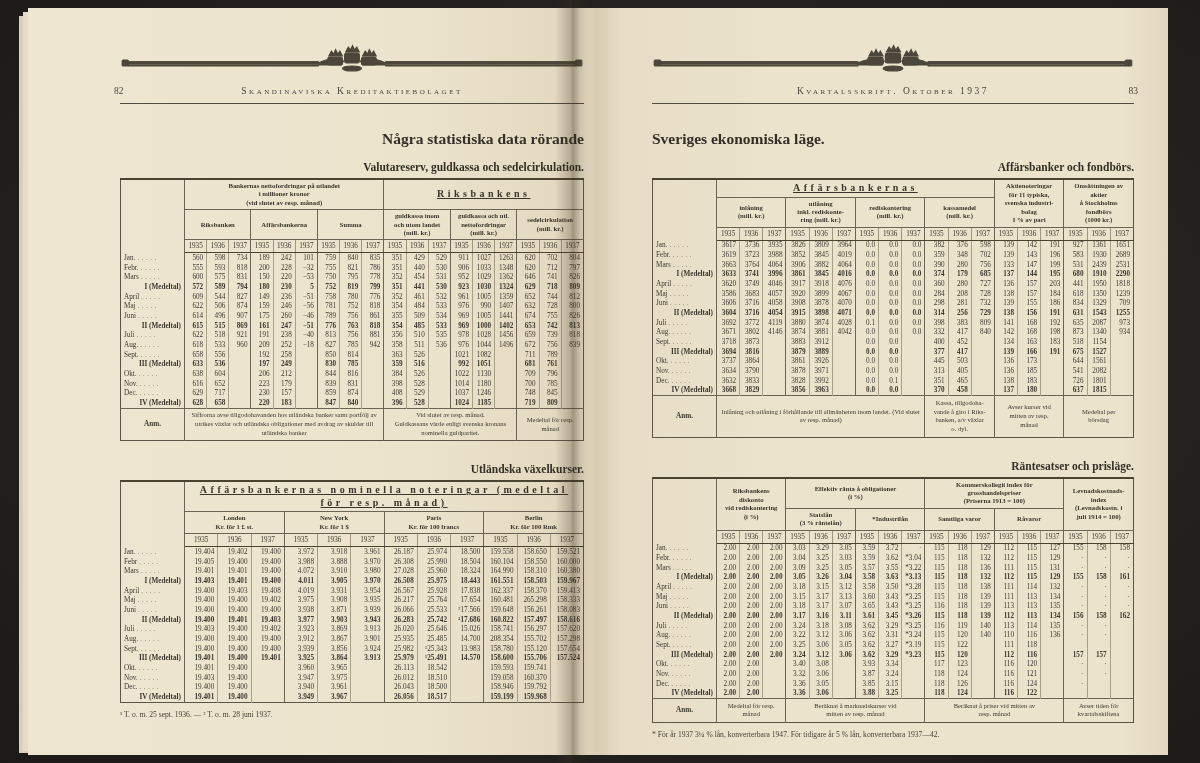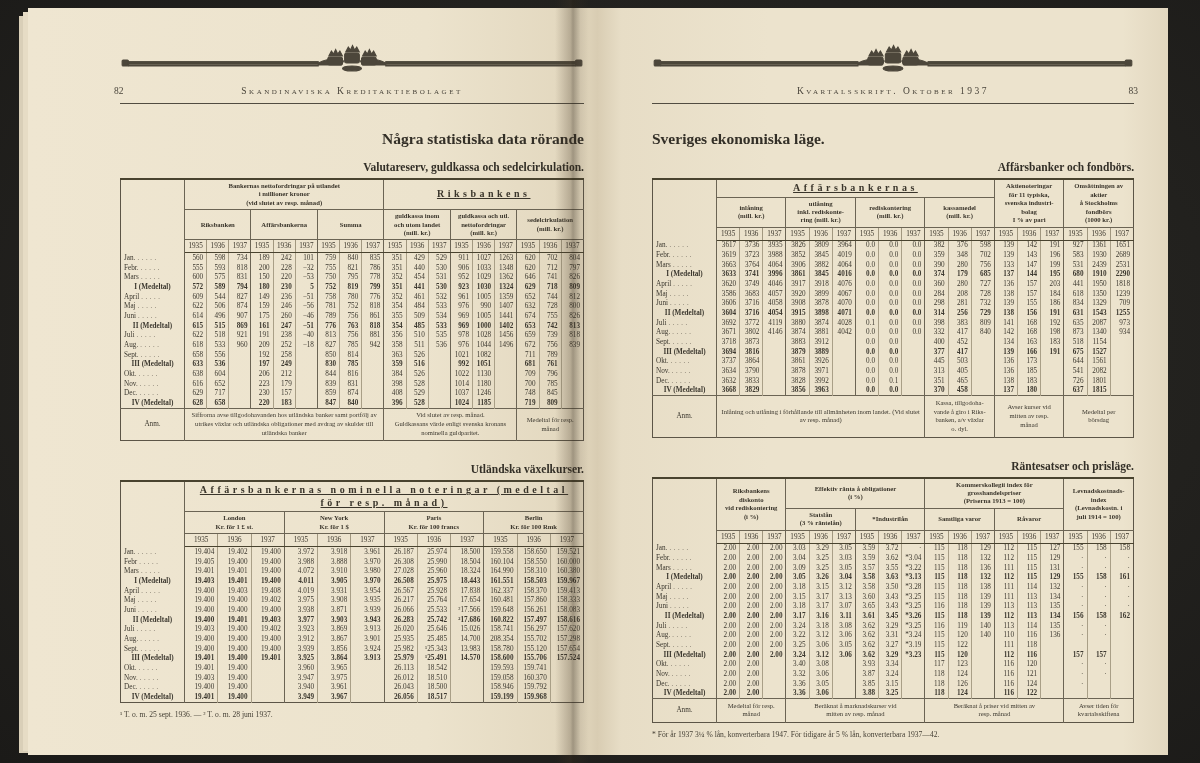--- a/index.html
+++ b/index.html
@@ -40,24 +40,24 @@
   th.gh.sp{letter-spacing:3.5px;font-size:10px;text-decoration:underline;}
   th.yh{font-size:7.2px;text-align:center;border-left:.5px solid #a1977f;border-bottom:1.8px solid #49432f;
     padding:2px 0 2px 0;color:#3a352b;}
   td.num{font-size:7.2px;text-align:right;padding:.8px 3px .8px 0;border-left:.5px solid #a99f87;
     line-height:1.12;overflow:hidden;white-space:nowrap;}
   th.gb,td.gb{border-left:1.1px solid #6b6454 !important;}
   td.lbl{font-size:7.2px;text-align:left;padding:0 1px 0 3px;border-right:1.1px solid #6b6454;
     white-space:nowrap;overflow:hidden;line-height:1.12;}
   td.lbl .dots{color:#6d665a;letter-spacing:.5px;font-size:6.5px;}
   tr.boldrow td{font-weight:bold;}
-  tr.boldrow td.lbl{text-align:center;padding-right:3px;}
+  tr.boldrow td.lbl{text-align:right;padding-right:3px;}
   tr.anm td{border-top:1.1px solid #6b6454;font-size:6.6px;text-align:center;vertical-align:middle;
     padding:2.5px 2px;line-height:1.35;white-space:pre-line;}
-  tr.anm td.lbl{font-size:7.2px;border-right:1.1px solid #6b6454;white-space:normal;}
+  tr.anm td.lbl{font-size:7.2px;border-right:1.1px solid #6b6454;white-space:normal;font-weight:bold;}
   .footnote{font-size:7.6px;margin-top:7px;color:#464136;}
 </style>
 </head>
 <body>
 
 <div class="scene">
   <div class="edge edge1"></div>
   <div class="edge edge2"></div>
 
   <div class="book">
@@ -632,21 +632,21 @@
                 <td class="num gb">19.400</td>
                 <td class="num">19.400</td>
                 <td class="num">19.402</td>
                 <td class="num gb">3.975</td>
                 <td class="num">3.908</td>
                 <td class="num">3.935</td>
                 <td class="num gb">26.217</td>
                 <td class="num">25.764</td>
                 <td class="num">17.654</td>
                 <td class="num gb">160.481</td>
-                <td class="num">157.860</td>
+                <td class="num">265.298</td>
                 <td class="num">158.333</td>
               </tr>
               <tr>
                 <td class="lbl">Juni<span class="dots"> . . . . .</span></td>
                 <td class="num gb">19.400</td>
                 <td class="num">19.400</td>
                 <td class="num">19.400</td>
                 <td class="num gb">3.938</td>
                 <td class="num">3.871</td>
                 <td class="num">3.939</td>

